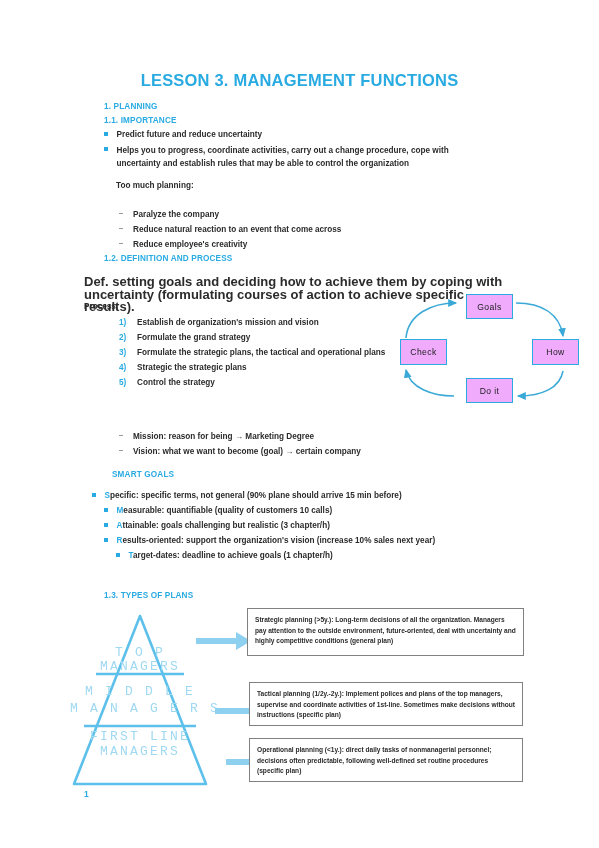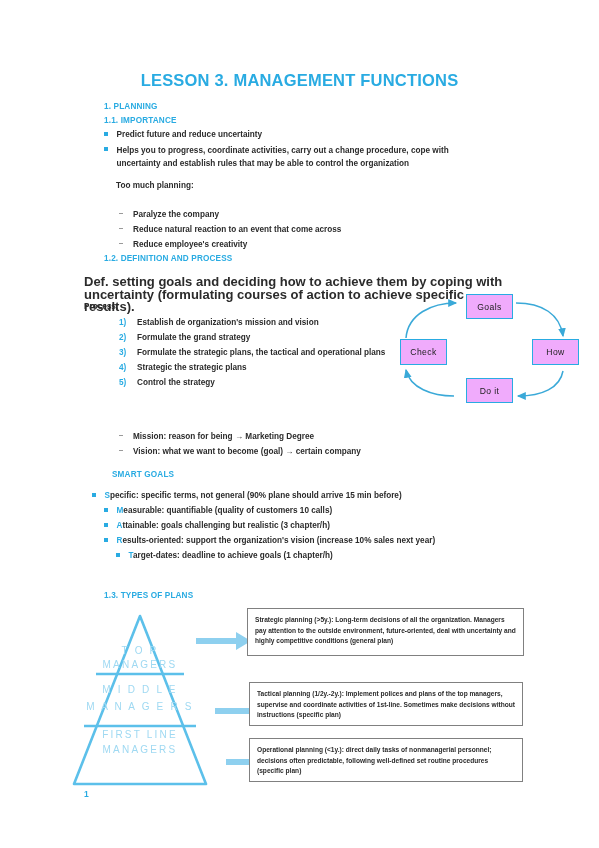--- a/index.html
+++ b/index.html
@@ -47,22 +47,22 @@
   .cyc-box{
     position:absolute;border:1.6px solid #29abe2;background:#f0abfc;
     display:flex;align-items:center;justify-content:center;
     font-size:8.6px;color:#222;font-weight:normal;letter-spacing:0.4px;
   }
   .cyc-svg{position:absolute;left:392px;top:286px;}
 
   
   .pyr-svg{position:absolute;left:70px;top:612px;}
   .pyr-label{
-    position:absolute;font-size:10px;color:#9fd9f2;letter-spacing:2.2px;
-    font-family:Liberation Sans, sans-serif;white-space:nowrap;text-align:center;
+    position:absolute;font-size:13px;color:#9fd9f2;letter-spacing:2.2px;
+    font-family:Liberation Mono, monospace;white-space:nowrap;text-align:center;
   }
 
   
   .plan-box{
     position:absolute;border:1px solid #808080;background:#fff;
     font-size:6.6px;font-weight:bold;color:#2b2b2b;line-height:10.5px;
     padding:6px 7px;box-sizing:border-box;
   }
   .arrow-svg{position:absolute;}
 </style>

